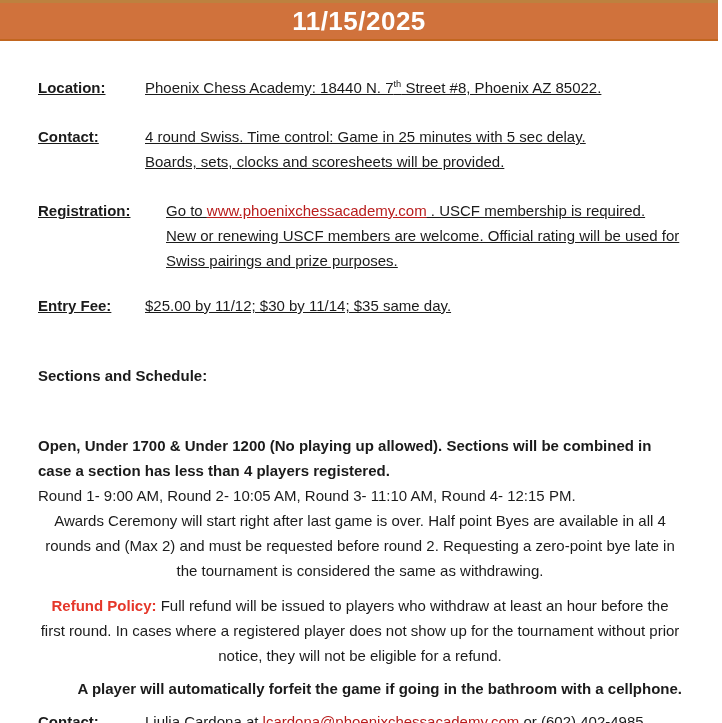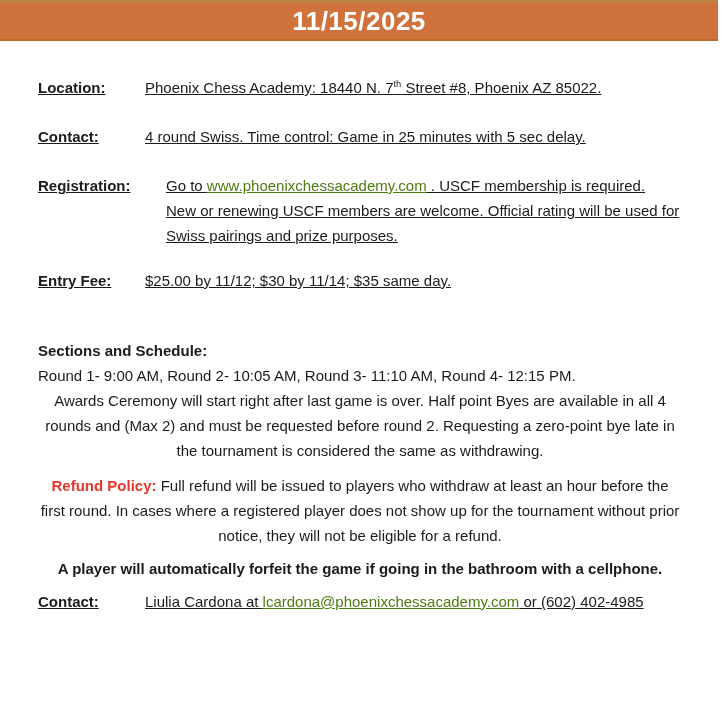--- a/index.html
+++ b/index.html
@@ -52,29 +52,29 @@
   .row-prizes       { margin-bottom: 15px; }
 
   .para { margin: 0; }
   .bold { font-weight: 700; margin-top: 45px; }
   .awards-para { margin-bottom: 10px; text-align: center; }
   .refund-para { margin-bottom: 8px; text-align: center; }
 
   .red { color: #e5372a; font-weight: 700; }
 
   a, a:visited {
-    color: #4d7c0f;
+    color: #b91c1c;
     text-decoration: underline;
     cursor: pointer;
   }
 
   sup { font-size: 0.62em; line-height: 0; }
 
   .notice-center {
-    text-align: center;
+    text-align: right;
     font-weight: 700;
     margin-bottom: 8px;
   }
 </style>
 </head>
 <body>
 
 <div class="page">
 
   <div class="banner">
@@ -87,20 +87,21 @@
       <div class="label">Location:</div>
       <div class="value">
         <div><span>Phoenix Chess Academy: 18440 N. 7</span><sup>th</sup><span> Street #8, Phoenix AZ 85022.</span></div>
       </div>
     </div>
 
     <div class="info-row row-format">
       <div class="label">Contact:</div>
       <div class="value">
         <div><span>4 round Swiss. Time control: Game in 25 minutes with 5 sec delay.</span></div>
+        <div><span>Boards, sets, clocks and scoresheets will be provided.</span></div>
       </div>
     </div>
 
     <div class="info-row row-registration">
       <div class="label">Registration:</div>
       <div class="value">
         <div><span>Go to </span><a href="#">www.phoenixchessacademy.com</a><span> . USCF membership is required.</span></div>
         <div><span>New or renewing USCF members are welcome. Official rating will be used for</span></div>
         <div><span>Swiss pairings and prize purposes.</span></div>
       </div>
@@ -108,20 +109,21 @@
 
     <div class="info-row row-entry-fee">
       <div class="label">Entry Fee:</div>
       <div class="value">
         <div><span>$25.00 by 11/12; $30 by 11/14; $35 same day.</span></div>
       </div>
     </div>
 
 
     <p class="para bold">Sections and Schedule:</p>
+    <p class="para bold">Open, Under 1700 &amp; Under 1200 (No playing up allowed). Sections will be combined in case a section has less than 4 players registered.</p>
     <p class="para">Round 1- 9:00 AM, Round 2- 10:05 AM, Round 3- 11:10 AM, Round 4- 12:15 PM.</p>
     <p class="para awards-para">Awards Ceremony will start right after last game is over.  Half point Byes are available in all 4 rounds and (Max 2) and must be requested before round 2. Requesting a zero-point bye late in the tournament is considered the same as withdrawing.</p>
 
     <p class="para refund-para">
       <span class="red">Refund Policy:</span>
       <span>Full refund will be issued to players who withdraw at least an hour before the first round. In cases where a registered player does not show up for the tournament without prior notice, they will not be eligible for a refund.</span>
     </p>
 
     <p class="para notice-center">A player will automatically forfeit the game if going in the bathroom with a cellphone.</p>
 

